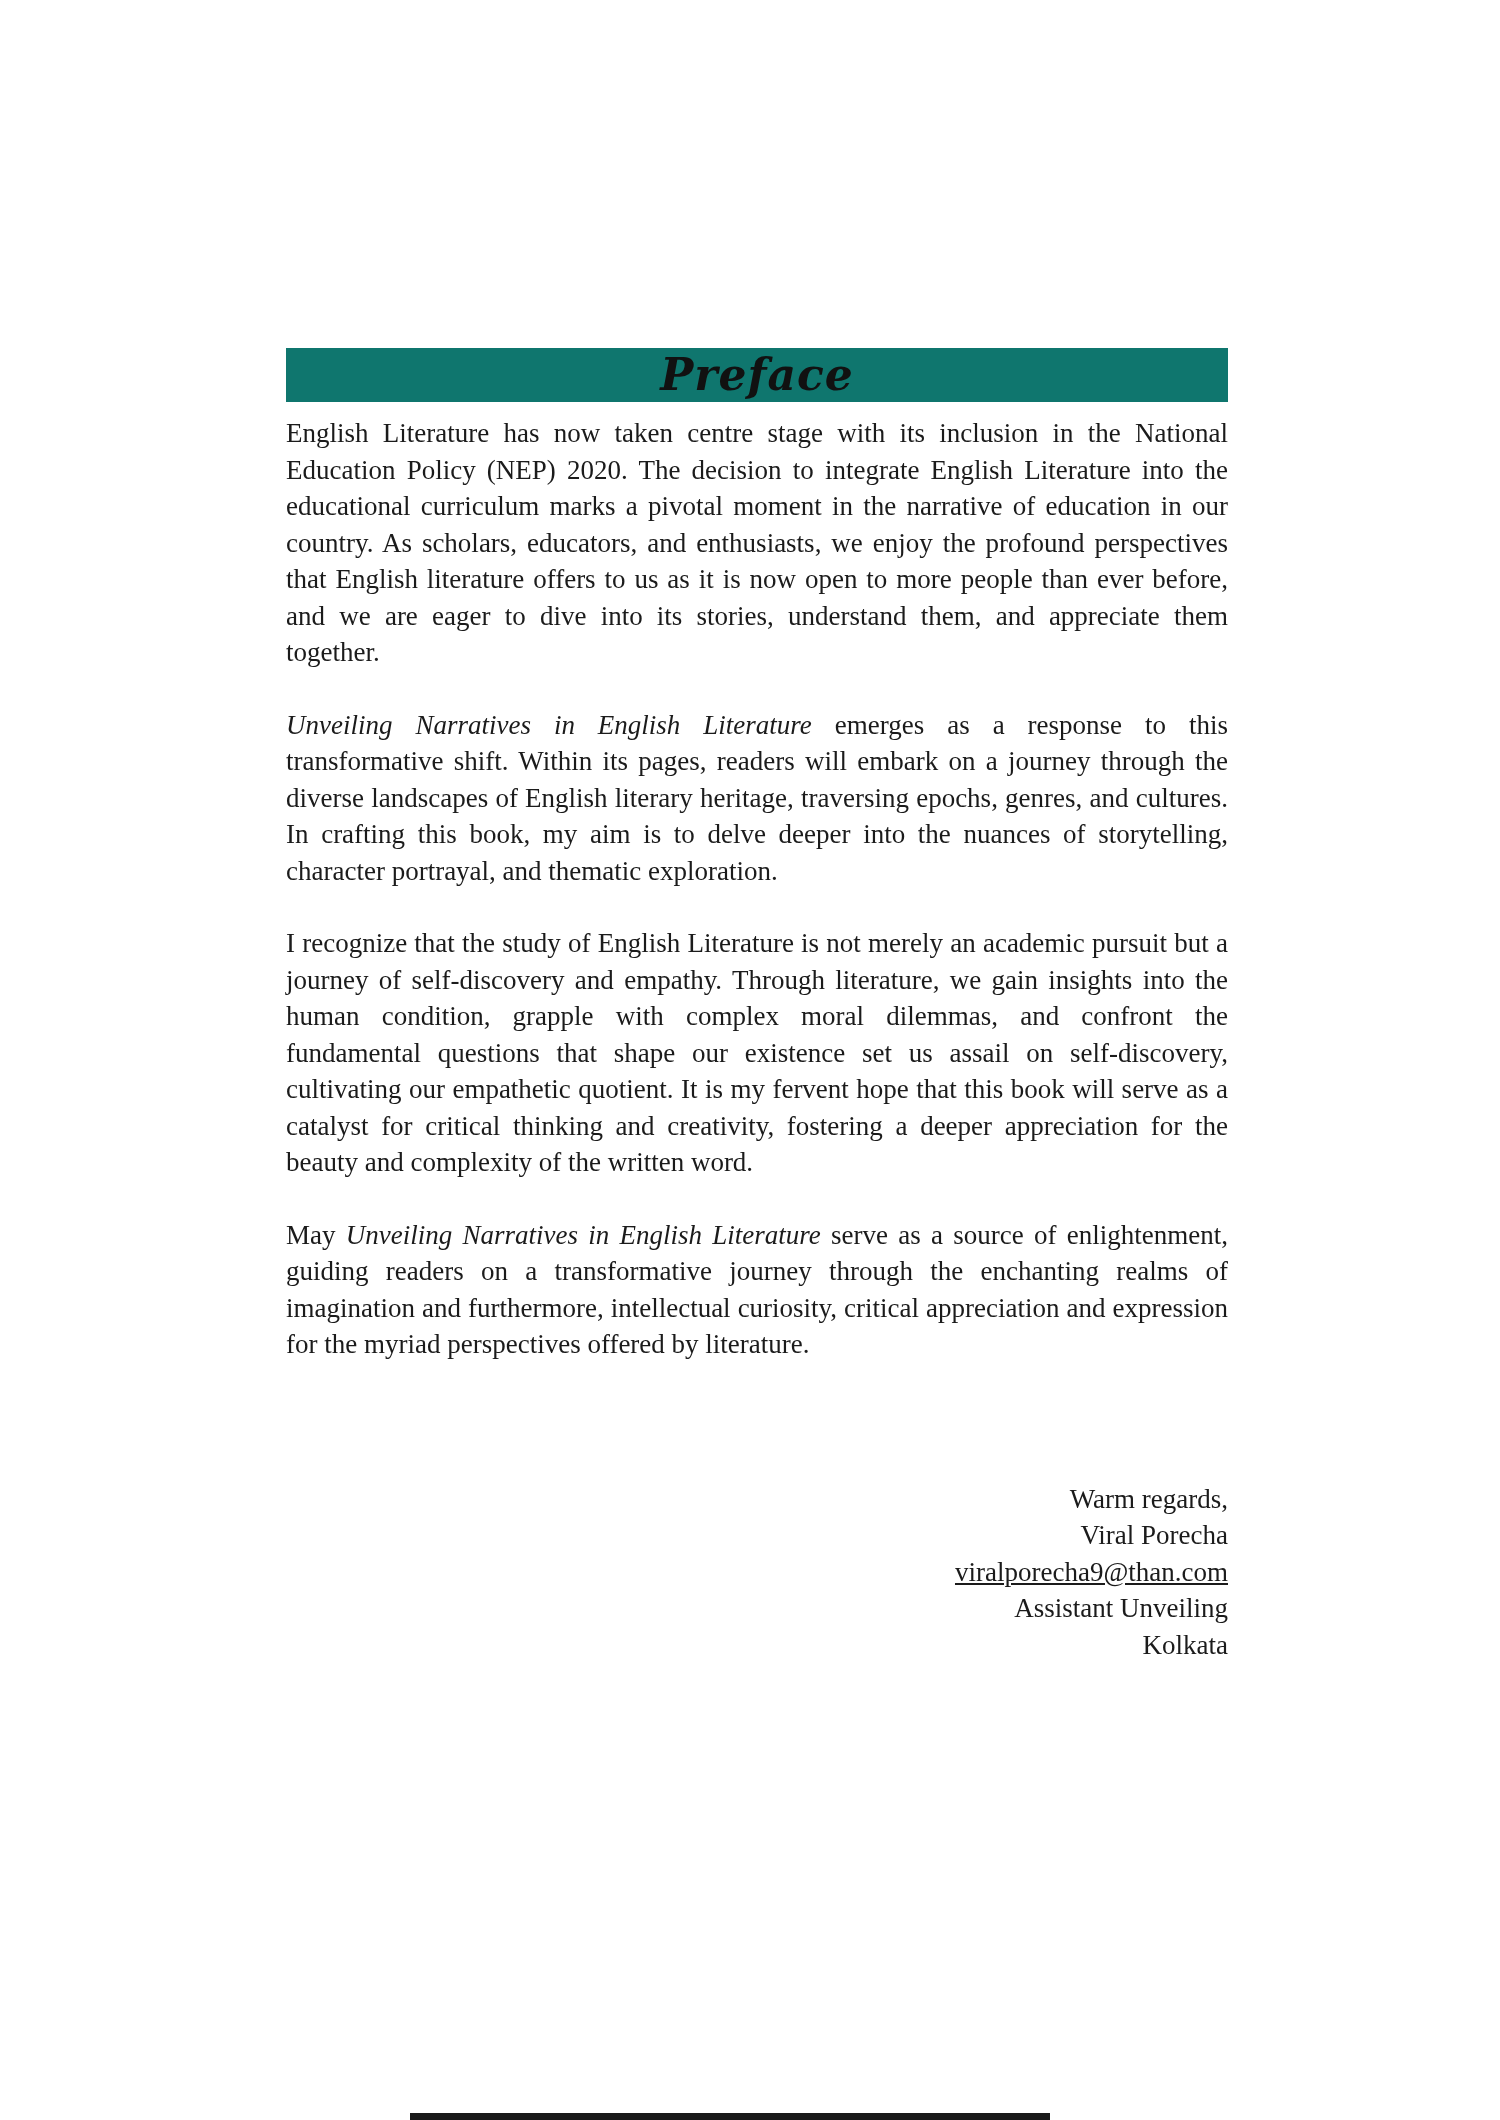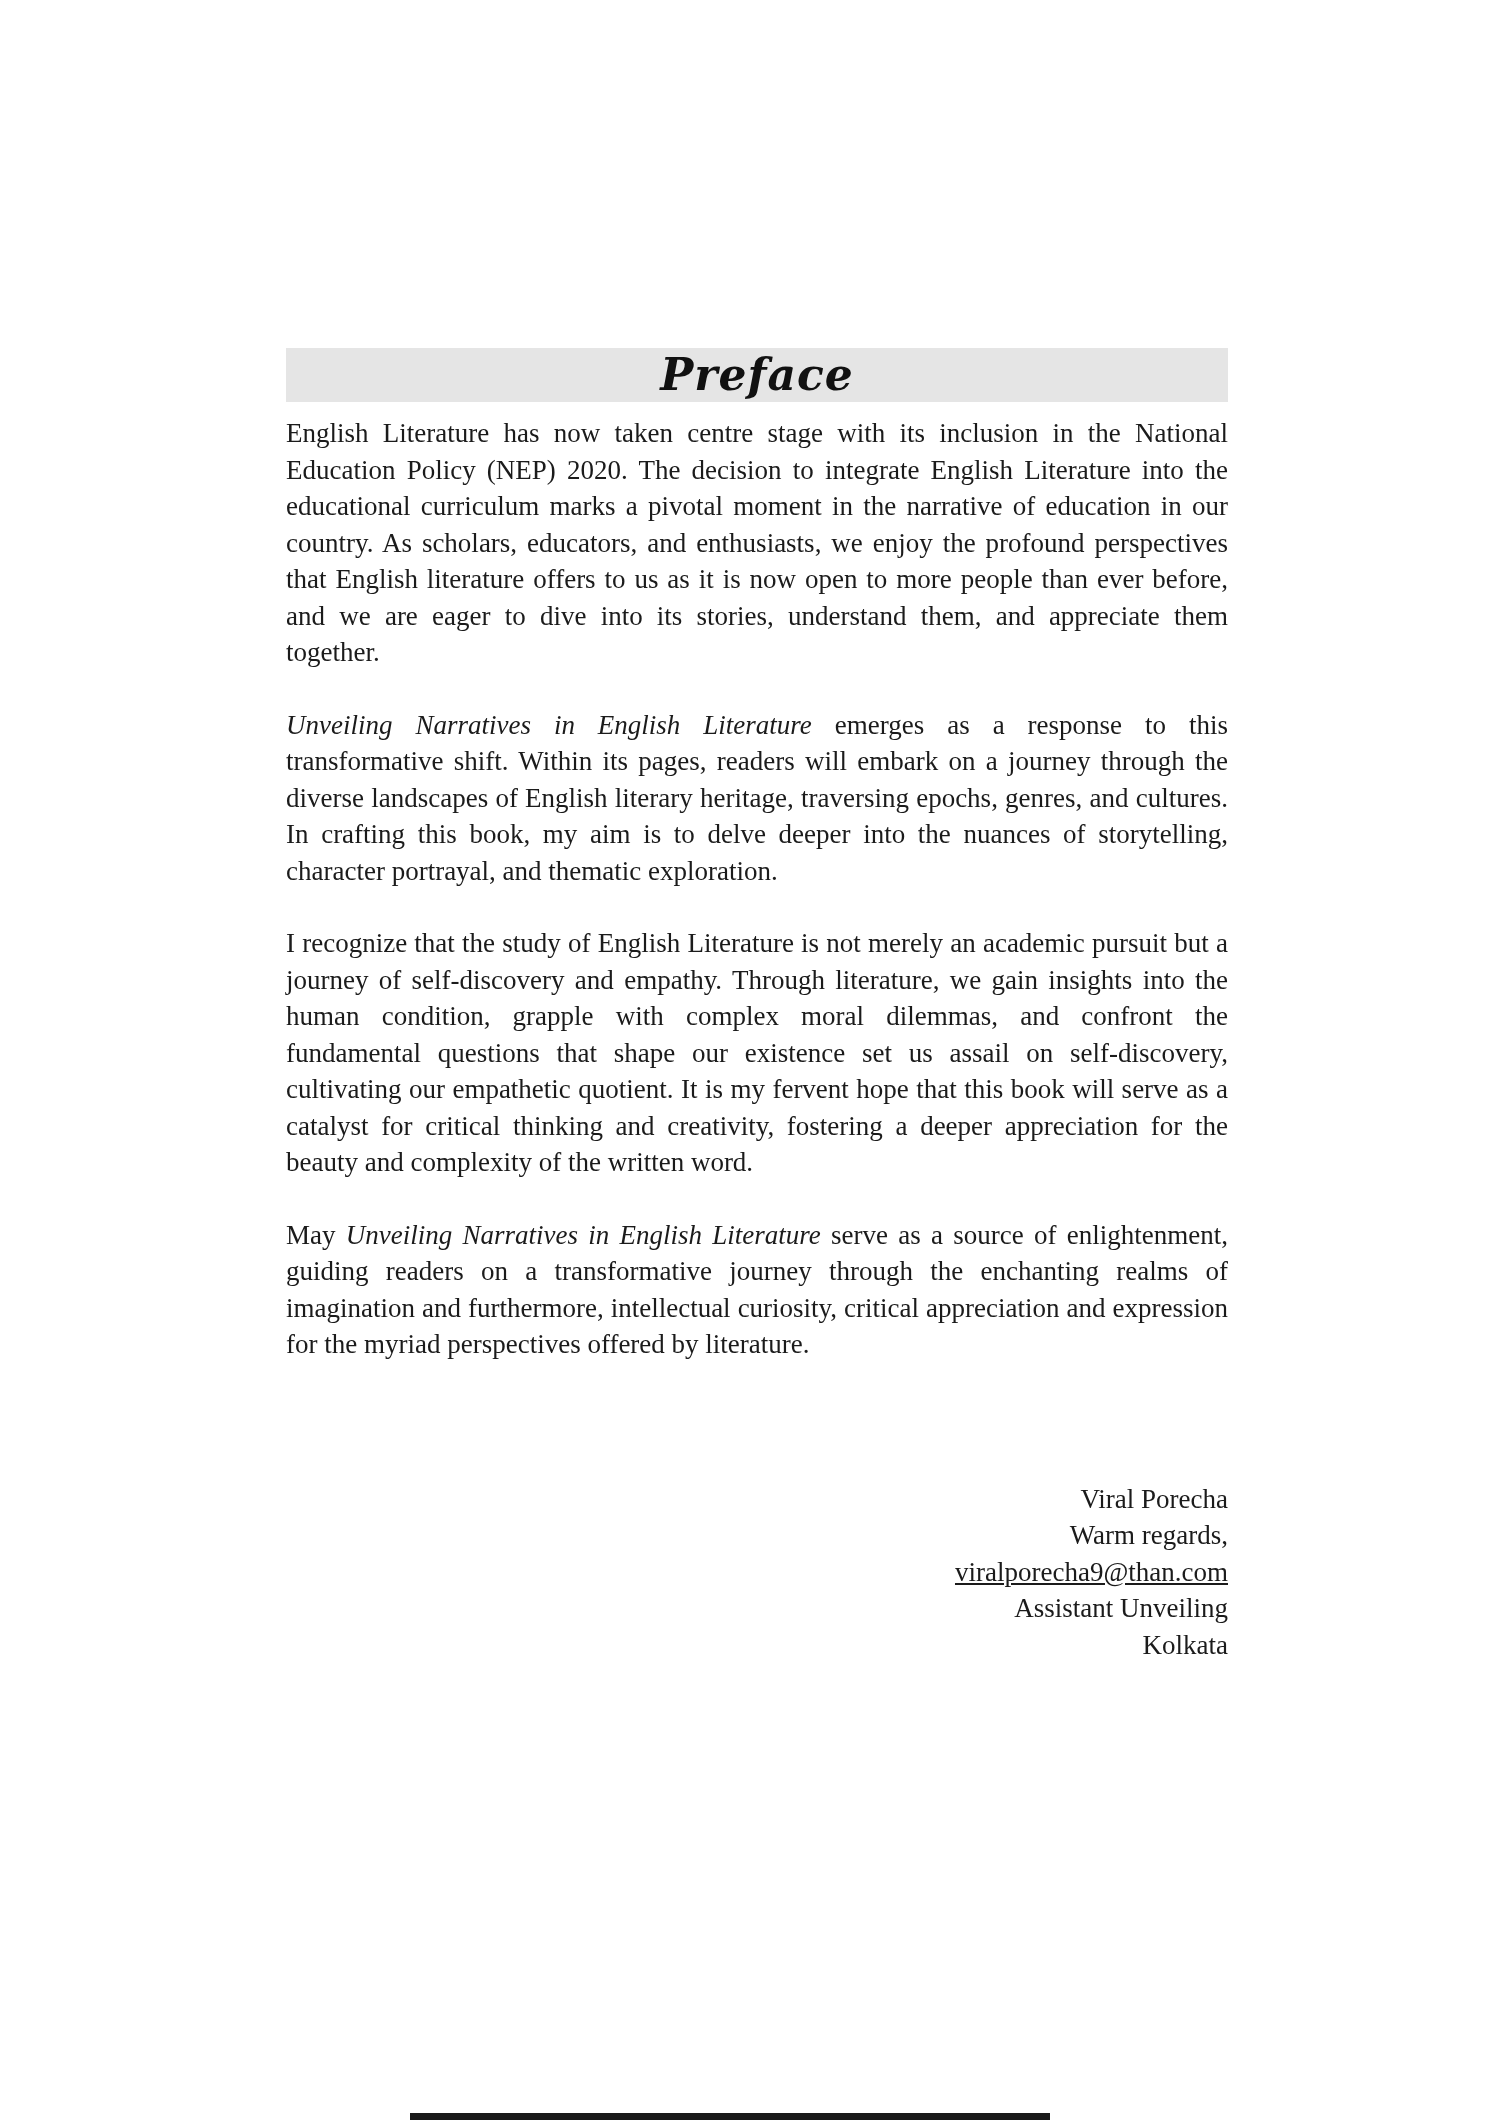--- a/index.html
+++ b/index.html
@@ -17,21 +17,21 @@
   }
   .page {
     position: absolute;
     left: 286px;
     top: 348px;
     width: 942px;
   }
   .title-banner {
     width: 100%;
     height: 54px;
-    background: #e5e5e5;
+    background: #0f766e;
     display: flex;
     align-items: center;
     justify-content: center;
     margin-bottom: 10px;
   }
   .title-banner .title-text {
     font-family: "DejaVu Serif", serif;
     font-style: italic;
     font-weight: bold;
     font-size: 44px;
@@ -87,21 +87,21 @@
   </div>
 
   <div class="body-text">
       <div class="para"><span class="">English Literature has now taken centre stage with its inclusion in the National Education Policy (NEP) 2020. The decision to integrate English Literature into the educational curriculum marks a pivotal moment in the narrative of education in our country. As scholars, educators, and enthusiasts, we enjoy the profound perspectives that English literature offers to us as it is now open to more people than ever before, and we are eager to dive into its stories, understand them, and appreciate them together.</span></div>
       <div class="para"><span class="bolditalic">Unveiling Narratives in English Literature</span><span class=""> emerges as a response to this transformative shift. Within its pages, readers will embark on a journey through the diverse landscapes of English literary heritage, traversing epochs, genres, and cultures. In crafting this book, my aim is to delve deeper into the nuances of storytelling, character portrayal, and thematic exploration.</span></div>
       <div class="para"><span class="">I recognize that the study of English Literature is not merely an academic pursuit but a journey of self-discovery and empathy. Through literature, we gain insights into the human condition, grapple with complex moral dilemmas, and confront the fundamental questions that shape our existence set us assail on self-discovery, cultivating our empathetic quotient. It is my fervent hope that this book will serve as a catalyst for critical thinking and creativity, fostering a deeper appreciation for the beauty and complexity of the written word.</span></div>
       <div class="para"><span class="">May </span><span class="bolditalic">Unveiling Narratives in English Literature</span><span class=""> serve as a source of enlightenment, guiding readers on a transformative journey through the enchanting realms of imagination and furthermore, intellectual curiosity, critical appreciation and expression for the myriad perspectives offered by literature.</span></div>
     </div>
 
   <div class="signature-block">
+      <div class="sig-line">Warm regards,</div>
       <div class="sig-line">Viral Porecha</div>
-      <div class="sig-line">Warm regards,</div>
       <div class="sig-line"><span class="sig-link">viralporecha9@than.com</span></div>
       <div class="sig-line">Assistant Unveiling</div>
       <div class="sig-line">Kolkata</div>
     </div>
 </div>
 
 <div class="bottom-mark"></div>
 
 </body></html>

